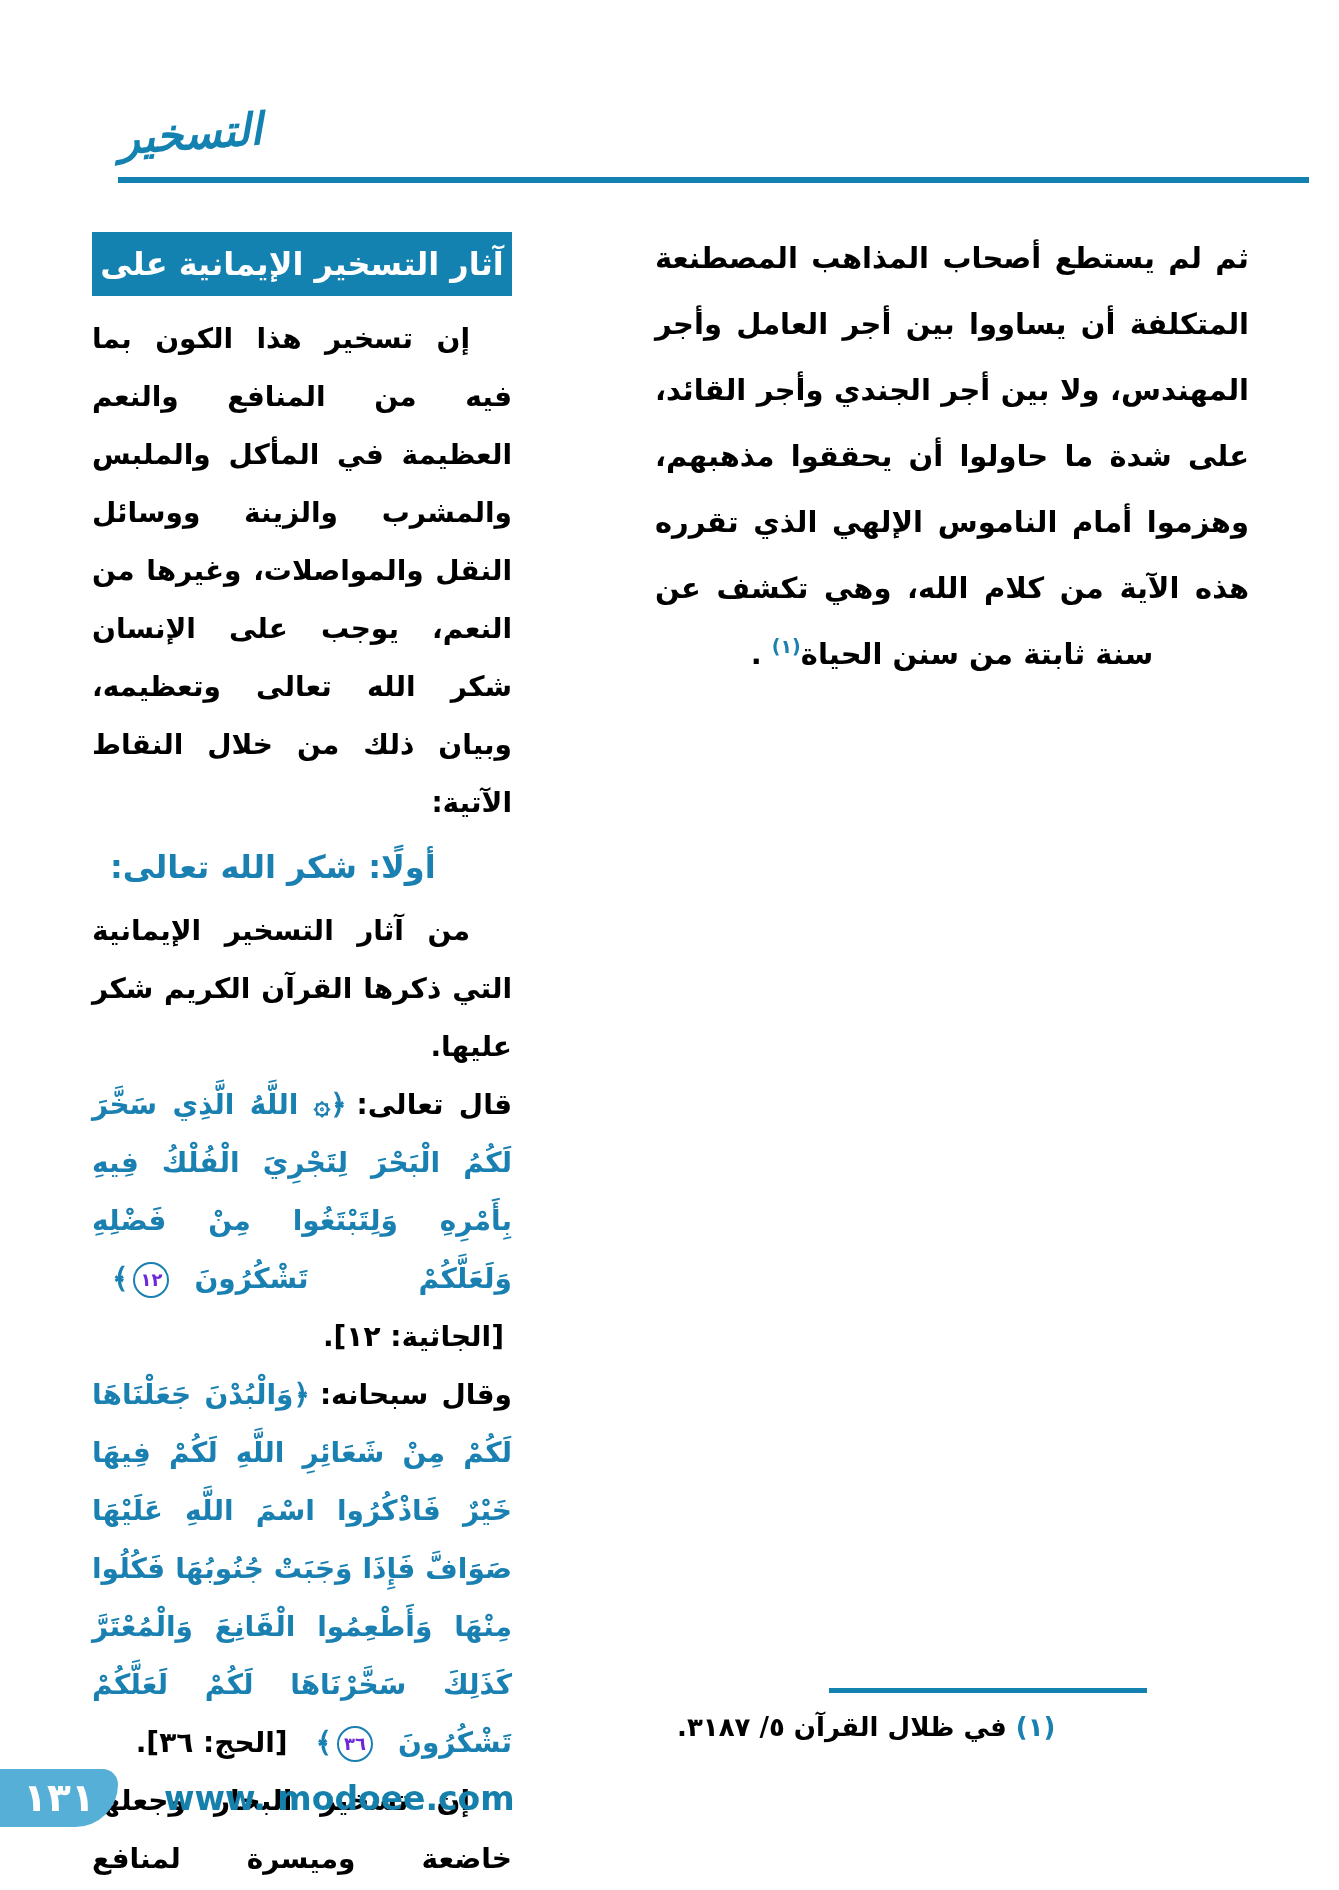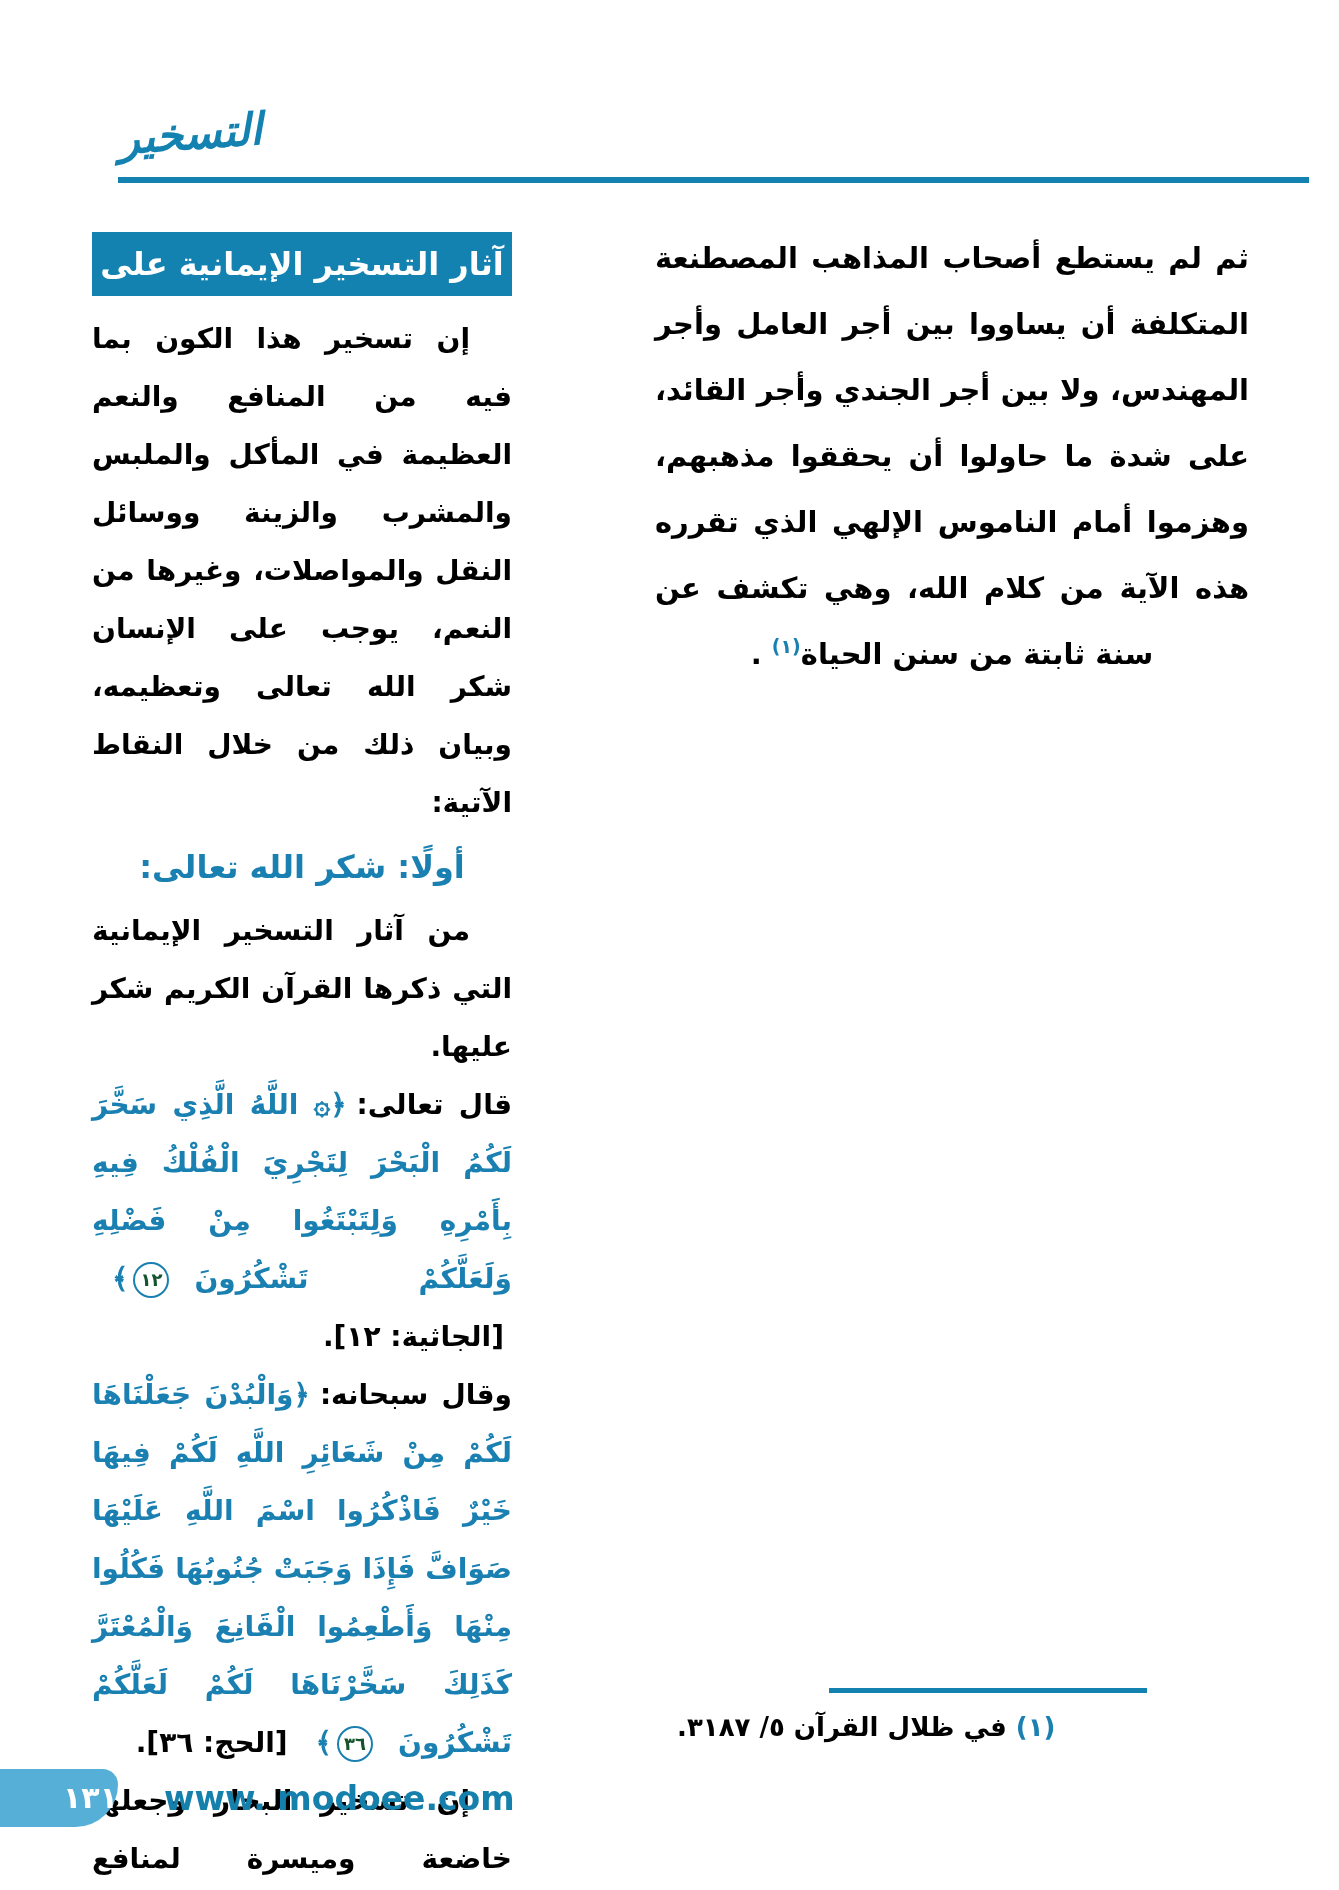--- a/index.html
+++ b/index.html
@@ -45,50 +45,50 @@
 
   .heading-box {
     background: #1482B1; color: #ffffff;
     height: 64px; line-height: 64px;
     text-align: center; font-size: 32px; font-weight: bold;
     margin-bottom: 14px;
   }
 
   .subheading {
     color: #1A80B1; font-size: 32px; font-weight: bold;
-    line-height: 58px; margin: 6px 12px;
-    text-align: center;
+    line-height: 58px; margin: 6px 18px;
+    text-align: left;
   }
 
   .quote .q-verse, .quote .q-close { color: #1A80B1; margin-left: 20px; }
   .quote .q-intro { margin-left: 10px; }
   .quote .q-ref { margin-right: 8px; }
   .ayah-num {
     display: inline-block; box-sizing: border-box;
     width: 36px; height: 36px; line-height: 31px;
     border: 2px solid #1A80B1; border-radius: 50%;
-    color: #14532d; font-size: 18px; font-weight: bold;
+    color: #6d28d9; font-size: 18px; font-weight: bold;
     text-align: center; vertical-align: middle;
     margin: 0 5px;
   }
 
   
   .footnote { position: absolute; top: 1688px; right: 192px; width: 470px; direction: rtl; }
   .footnote-rule { width: 318px; height: 5px; background: #1482B1; margin-bottom: 14px; }
   .footnote-text { font-size: 26px; font-weight: bold; text-align: left; line-height: 40px; }
   .fn-marker { color: #1A80B1; }
 
   
   .page-tab {
     position: absolute; top: 1769px; left: 0;
     width: 118px; height: 58px;
     background: #55AFD7; color: #ffffff;
     border-radius: 0 16px 44px 0;
-    font-size: 30px; font-weight: bold;
-    text-align: right; line-height: 58px;
+    font-size: 39px; font-weight: bold;
+    text-align: center; line-height: 58px;
     direction: rtl;
   }
   .website {
     position: absolute; top: 1779px; left: 164px;
     color: #1580AC; font-size: 33px; font-weight: bold;
     direction: ltr;
   }
 </style>
 </head>
 <body>

